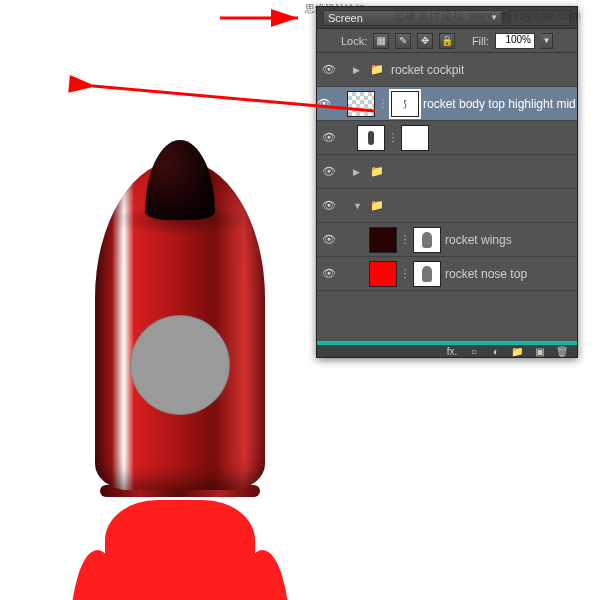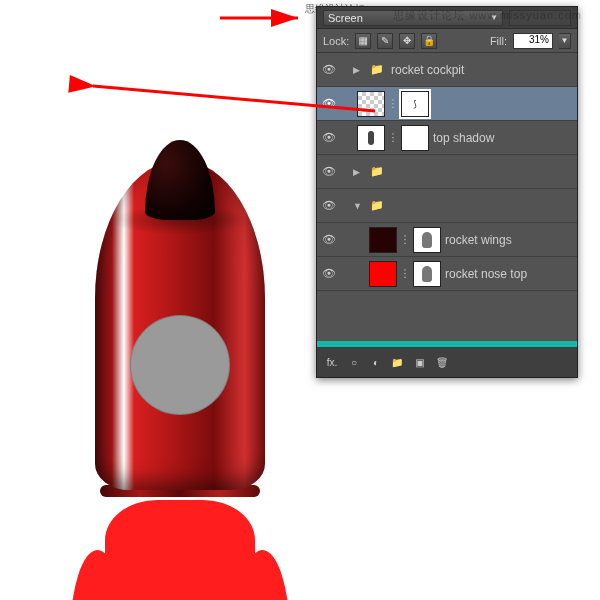--- a/index.html
+++ b/index.html
@@ -126,21 +126,21 @@
       justify-content: space-between;
       gap: 35px;
     }
     .chev { font-size: 8px; color: #ddd; }
     .opacity-void { width: 62px; height: 16px; margin-left: 6px;
       background: #444; border:1px solid #333; }
     .panel-header {
       display: flex;
       align-items: center;
       height: 24px;
-      padding: 0 6px;
+      padding: 0 24px;
       gap: 6px;
       background: #535353;
       border-bottom: 1px solid #383838;
     }
     .lock-btn {
       width: 16px; height: 16px;
       background: linear-gradient(#626262,#4a4a4a);
       border: 1px solid #333;
       display: inline-flex;
       align-items: center;
@@ -236,26 +236,27 @@
       display:flex; align-items:center; justify-content:center;
       color: #bbb;
     }
     .layer-name {
       flex: 1;
       font-size: 12px;
       white-space: nowrap;
     }
     .panel-footer {
       display: flex;
-      height: 36px;
+      justify-content: flex-end;
+      height: 16px;
       background: #3f3f3f;
       gap: 4px;
       padding: 0 6px;
       align-items: center;
-      border-top: 6px solid #14b8a6;
+      border-top: 4px solid #14b8a6;
     }
     .footer-btn {
       width: 18px; height: 16px;
       display: inline-flex;
       align-items: center; justify-content: center;
       color: #ccc;
       font-size: 10px;
     }
     .panel-body {
       background: #535353;
@@ -314,21 +315,21 @@
     </div>
 
     <div class="panel-header">
       <span>Lock:</span>
       <span class="lock-btn">▦</span>
       <span class="lock-btn">✎</span>
       <span class="lock-btn">✥</span>
       <span class="lock-btn">🔒</span>
       <span style="flex:1"></span>
       <span>Fill:</span>
-      <span class="fill-input">31%</span>
+      <span class="fill-input">100%</span>
       <span class="fill-drop">
           <span class="chev">▼</span>
         </span>
     </div>
 
     <div class="panel-body">
 
       <div class="layer">
         <span class="vis">👁</span>
         <span class="indent"></span>
@@ -338,31 +339,31 @@
       </div>
 
       <div class="layer selected">
         <span class="vis">👁</span>
         <span class="indent"></span>
         <span class="thumb trans"></span>
         <span class="link-col">⋮</span>
         <span class="thumb mask focus">
             <span style="font-size:9px;color:#333">⟆</span>
           </span>
+        <span class="layer-name">rocket body top highlight mid</span>
       </div>
 
       <div class="layer">
         <span class="vis">👁</span>
         <span class="indent"></span>
         <span class="thumb mask">
             <span style="width:6px;height:14px;background:#444;border-radius:3px"></span>
           </span>
         <span class="link-col">⋮</span>
         <span class="thumb mask"></span>
-        <span class="layer-name">top shadow</span>
       </div>
 
       <div class="layer">
         <span class="vis">👁</span>
         <span class="indent"></span>
         <span class="arrow">▶</span>
         <span class="thumb folder">📁</span>
       </div>
 
       <div class="layer">

